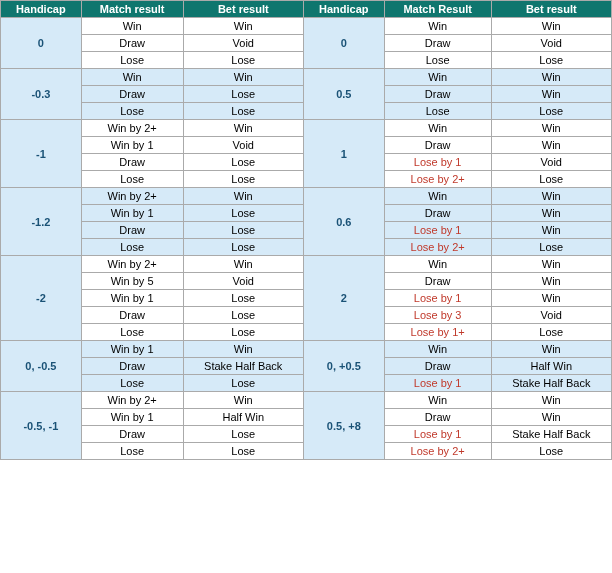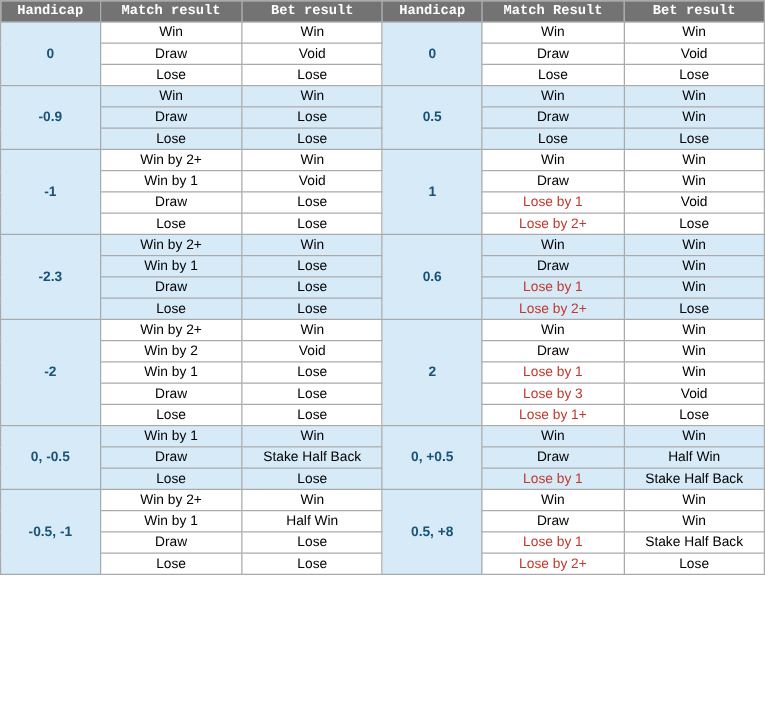--- a/index.html
+++ b/index.html
@@ -1,20 +1,20 @@
 <!DOCTYPE html>
 <html><head>
   <meta charset="utf-8">
   <style>
     * { box-sizing: border-box; margin: 0; padding: 0; }
     body { font-family: Arial, sans-serif; font-size: 11px; background: #fff; }
     .container { width: 612px; }
     table { width: 612px; border-collapse: collapse; }
     th, td { border: 1px solid #aaa; padding: 2px 4px; text-align: center; }
-    th { background: #737373; color: #fff; font-weight: bold; font-size: 11px; font-family: Liberation Mono, monospace; }
+    th { background: #0f766e; color: #fff; font-weight: bold; font-size: 11px; }
     .handicap-cell { font-weight: bold; color: #1a5276; background: #d6eaf8; }
     .row-light { background: #fff; }
     .row-blue { background: #d6eaf8; }
     .text-red { color: #c0392b; }
     td { font-size: 11px; }
   </style>
 </head>
 <body>
 
 <div class="container">
@@ -44,21 +44,21 @@
           <td class="row-light">Draw</td>
           <td class="row-light">Void</td>
         </tr>
         <tr>
           <td class="row-light">Lose</td>
           <td class="row-light">Lose</td>
           <td class="row-light">Lose</td>
           <td class="row-light">Lose</td>
         </tr>
         <tr>
-          <td rowspan="3" class="handicap-cell">-0.9</td>
+          <td rowspan="3" class="handicap-cell">-0.3</td>
           <td class="row-blue">Win</td>
           <td class="row-blue">Win</td>
           <td rowspan="3" class="handicap-cell">0.5</td>
           <td class="row-blue">Win</td>
           <td class="row-blue">Win</td>
         </tr>
         <tr>
           <td class="row-blue">Draw</td>
           <td class="row-blue">Lose</td>
           <td class="row-blue">Draw</td>
@@ -90,21 +90,21 @@
           <td class="row-light text-red">Lose by 1</td>
           <td class="row-light">Void</td>
         </tr>
         <tr>
           <td class="row-light">Lose</td>
           <td class="row-light">Lose</td>
           <td class="row-light text-red">Lose by 2+</td>
           <td class="row-light">Lose</td>
         </tr>
         <tr>
-          <td rowspan="4" class="handicap-cell">-2.3</td>
+          <td rowspan="4" class="handicap-cell">-1.2</td>
           <td class="row-blue">Win by 2+</td>
           <td class="row-blue">Win</td>
           <td rowspan="4" class="handicap-cell">0.6</td>
           <td class="row-blue">Win</td>
           <td class="row-blue">Win</td>
         </tr>
         <tr>
           <td class="row-blue">Win by 1</td>
           <td class="row-blue">Lose</td>
           <td class="row-blue">Draw</td>
@@ -124,21 +124,21 @@
         </tr>
         <tr>
           <td rowspan="5" class="handicap-cell">-2</td>
           <td class="row-light">Win by 2+</td>
           <td class="row-light">Win</td>
           <td rowspan="5" class="handicap-cell">2</td>
           <td class="row-light">Win</td>
           <td class="row-light">Win</td>
         </tr>
         <tr>
-          <td class="row-light">Win by 2</td>
+          <td class="row-light">Win by 5</td>
           <td class="row-light">Void</td>
           <td class="row-light">Draw</td>
           <td class="row-light">Win</td>
         </tr>
         <tr>
           <td class="row-light">Win by 1</td>
           <td class="row-light">Lose</td>
           <td class="row-light text-red">Lose by 1</td>
           <td class="row-light">Win</td>
         </tr>

